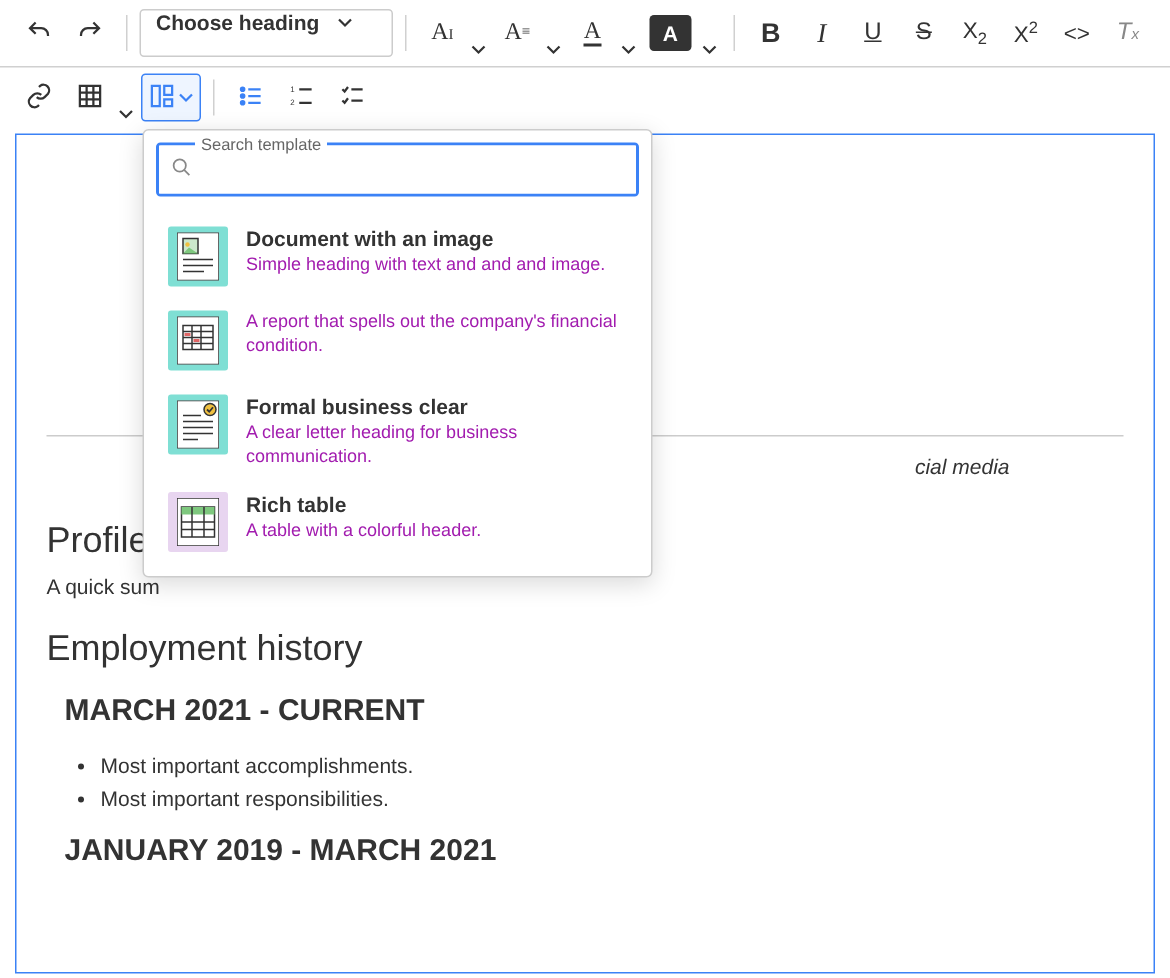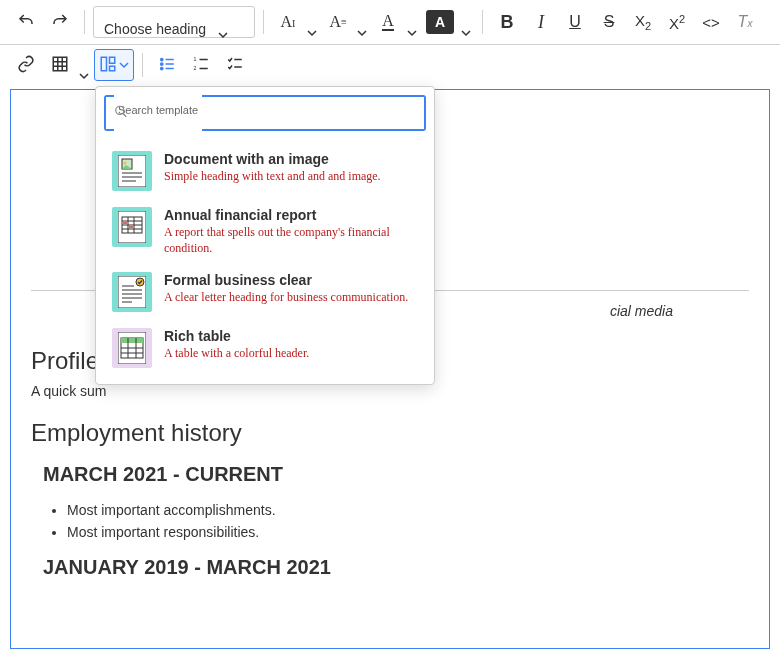--- a/index.html
+++ b/index.html
@@ -2,52 +2,52 @@
 <html><head>
 <meta charset="utf-8">
 <style>
 * { box-sizing: border-box; margin: 0; padding: 0; }
 body { font-family: -apple-system, BlinkMacSystemFont, "Segoe UI", Helvetica, Arial, sans-serif; font-size: 14px; color: #333; background: #fff; }
 .toolbar { border-bottom: 1px solid #d0d0d0; padding: 6px 10px; display: flex; flex-wrap: wrap; align-items: center; gap: 2px; }
 .toolbar-row { display: flex; align-items: center; gap: 2px; width: 100%; }
 .tb-btn { display: inline-flex; align-items: center; justify-content: center; min-width: 32px; height: 32px; border: none; background: transparent; cursor: pointer; border-radius: 3px; padding: 0 4px; color: #333; }
 .tb-btn svg { width: 18px; height: 18px; }
 .tb-sep { width: 1px; height: 24px; background: #d0d0d0; margin: 0 6px; }
-.heading-select { height: 32px; border: 1px solid #ccc; background: #fff; padding: 0 26px 0 10px; font-size: 14px; border-radius: 3px; cursor: pointer; position: relative; display: inline-flex; align-items: flex-end; gap: 12px; color: #333; }
+.heading-select { height: 32px; border: 1px solid #ccc; background: #fff; padding: 0 26px 0 10px; font-size: 14px; border-radius: 3px; cursor: pointer; position: relative; display: inline-flex; align-items: flex-start; gap: 12px; color: #333; font-weight: bold; }
 .chevron { width: 10px; height: 10px; display: inline-block; }
 .chevron svg { width: 10px; height: 10px; }
 .drop-combo { display: inline-flex; align-items: flex-end; }
 .drop-combo .chev { width: 16px; display: inline-flex; justify-content: center; }
 .font-style-btn { background: #333; color: #fff; border-radius: 3px; min-width: 28px; height: 24px; display: inline-flex; align-items: center; justify-content: center; font-weight: bold; font-size: 14px; }
 .second-row { padding: 4px 10px 8px; display: flex; align-items: center; gap: 2px; }
 .template-btn { display: inline-flex; align-items: center; gap: 2px; height: 32px; padding: 0 4px; border: 1px solid #ccc; border-radius: 3px; background: #fff; cursor: pointer; }
 .template-btn.active { border-color: #3b82f6; background: #eef5ff; }
 .editor-area { margin: 0 10px 10px; border: 1px solid #3b82f6; min-height: 560px; padding: 20px 20px; position: relative; }
 .doc-hr { border: none; border-top: 1px solid #ccc; margin: 180px 0 12px; }
 .contact-line { font-style: italic; color: #333; margin-bottom: 28px; }
 .section-h { font-size: 24px; font-weight: 400; margin-bottom: 8px; }
 .body-p { margin-bottom: 20px; }
 .date-range { font-weight: bold; font-size: 20px; margin: 16px 0; padding-left: 12px; }
 .pos-line { margin-bottom: 14px; }
 .bullet-list { padding-left: 36px; margin-bottom: 16px; }
 .bullet-list li { margin-bottom: 6px; }
 .dropdown { position: absolute; top: -4px; left: 84px; width: 340px; background: #fff; border: 1px solid #ccc; border-radius: 4px; box-shadow: 0 4px 16px rgba(0,0,0,0.15); z-index: 100; padding: 8px; }
 .search-wrap { position: relative; border: 2px solid #3b82f6; border-radius: 3px; margin-bottom: 12px; }
-.search-legend { position: absolute; top: -9px; left: 8px; background: #fff; padding: 16px 4px; font-size: 11px; color: #666; }
+.search-legend { position: absolute; top: -9px; left: 24px; background: #fff; padding: 3px 4px; font-size: 11px; color: #666; }
 .search-input { width: 100%; border: none; outline: none; padding: 8px 8px 8px 30px; font-size: 14px; }
 .search-icon { position: absolute; left: 8px; top: 50%; transform: translateY(-50%); color: #888; }
 .template-list { display: flex; flex-direction: column; }
 .template-item { display: flex; gap: 12px; padding: 8px; border-radius: 3px; cursor: pointer; }
 .template-item.highlighted { background: #f0f0f0; }
 .template-thumb { width: 40px; height: 40px; flex-shrink: 0; border-radius: 2px; display: flex; align-items: center; justify-content: center; }
 .thumb-teal { background: #7fdfd4; }
 .thumb-purple { background: #e8d5f0; }
 .template-info { flex: 1; }
 .template-name { font-weight: bold; font-size: 14px; margin-bottom: 2px; }
-.template-desc { font-size: 12px; color: #b91c1c; line-height: 1.3; font-family: Liberation Serif, serif; }
+.template-desc { font-size: 12px; color: #a21caf; line-height: 1.3; }
 .sub { font-size: 11px; vertical-align: sub; }
 .sup { font-size: 11px; vertical-align: super; }
 </style>
 </head>
 <body>
 
 <div class="toolbar">
   <div class="toolbar-row">
     <button class="tb-btn">
       <span>
@@ -269,21 +269,20 @@
               <line x1="4" y1="10" x2="24" y2="10" stroke="#333"></line>
               <line x1="4" y1="14" x2="24" y2="14" stroke="#333"></line>
               <line x1="4" y1="18" x2="24" y2="18" stroke="#333"></line>
               <line x1="10" y1="6" x2="10" y2="22" stroke="#333"></line>
               <line x1="16" y1="6" x2="16" y2="22" stroke="#333"></line>
               <rect x="5" y="11" width="4" height="2" fill="#e06666"></rect>
               <rect x="11" y="15" width="4" height="2" fill="#e06666"></rect>
             </svg>
         </div>
         <div class="template-info">
-          <div class="template-name">Annual financial report</div>
           <div class="template-desc">A report that spells out the company's financial condition.</div>
         </div>
       </div>
 
 
       <div class="template-item">
         <div class="template-thumb thumb-teal">
           <svg width="28" height="32" viewBox="0 0 28 32">
               <rect x="0" y="0" width="28" height="32" fill="#fff" stroke="#333" stroke-width="1"></rect>
               <circle cx="22" cy="6" r="4" fill="#f0c040" stroke="#333"></circle>

